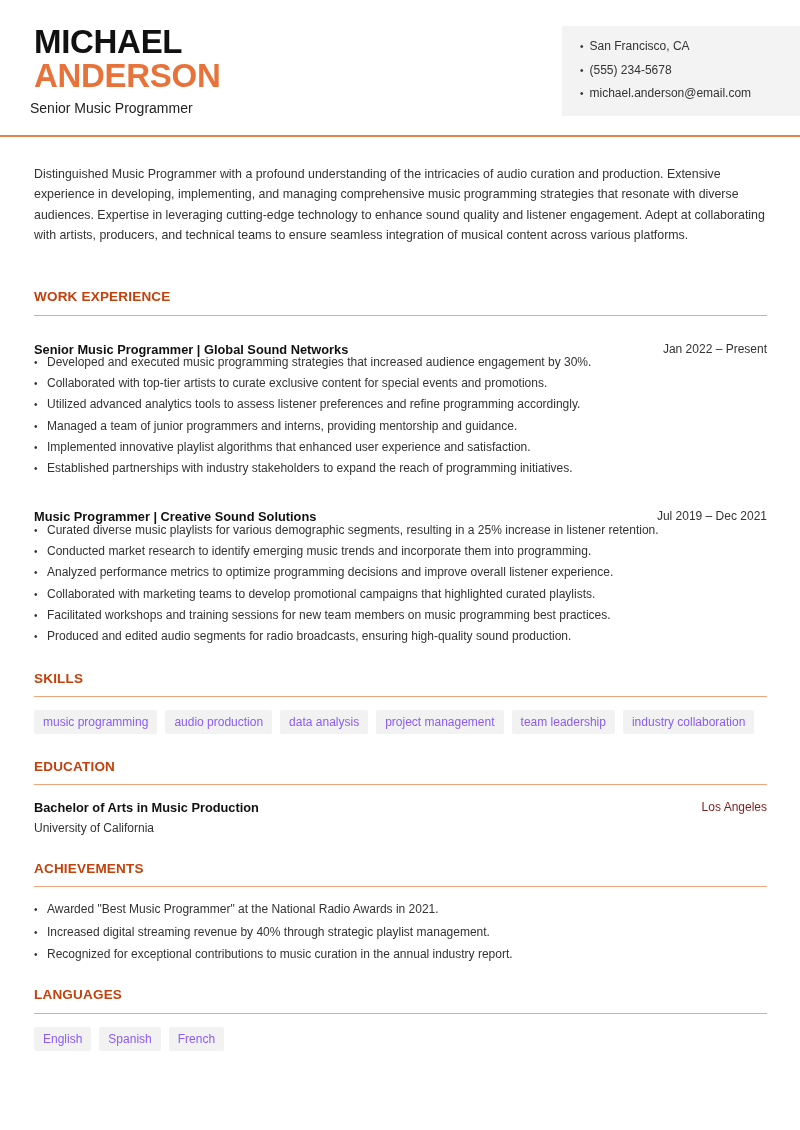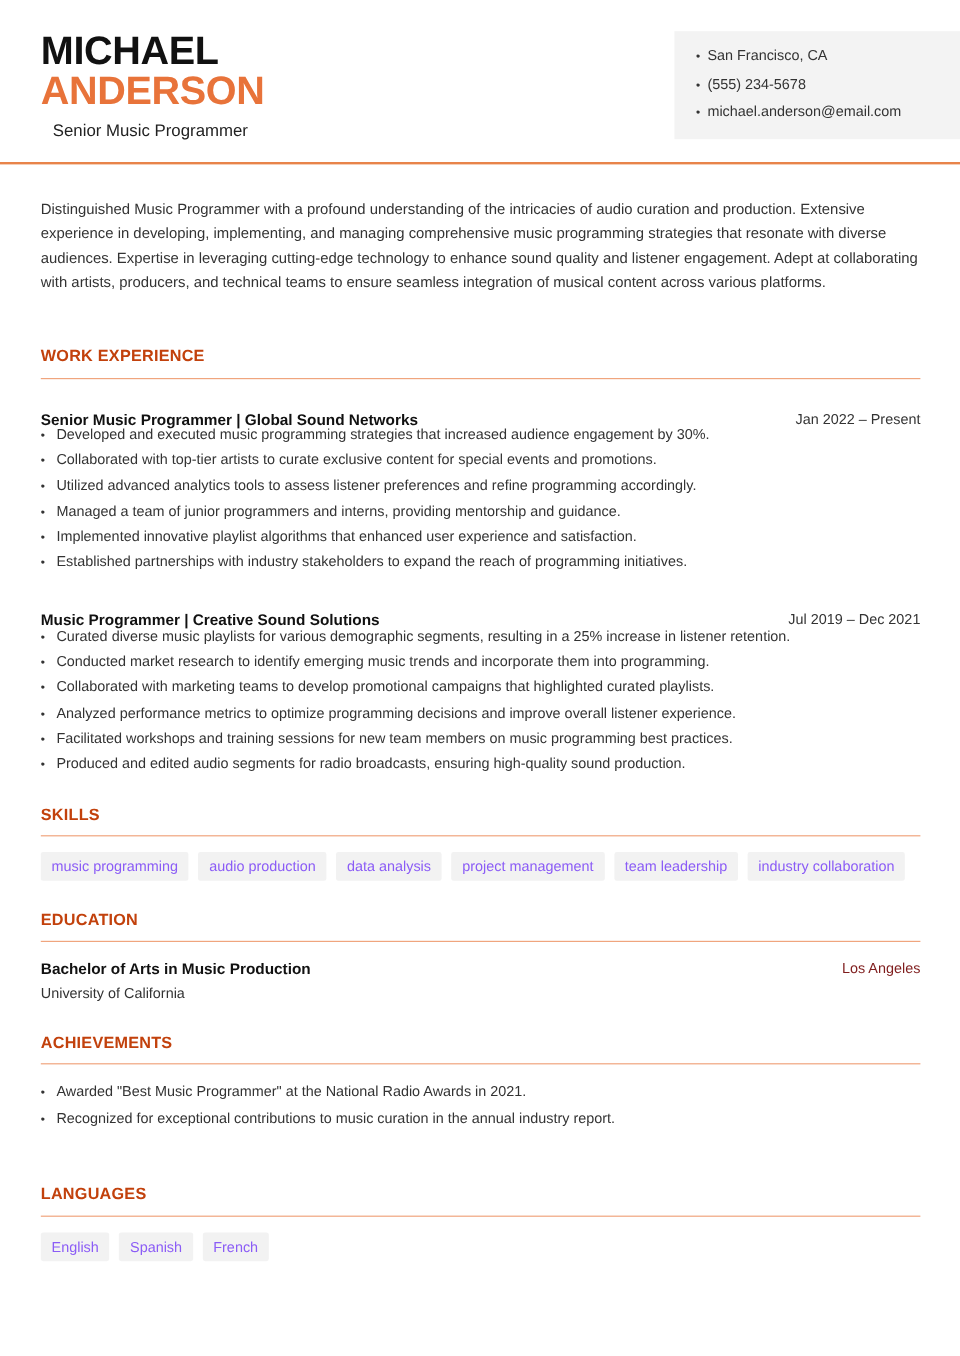--- a/index.html
+++ b/index.html
@@ -2,21 +2,21 @@
 <html><head>
 <meta charset="utf-8">
 <style>
   * { box-sizing: border-box; margin: 0; padding: 0; }
   html, body { width: 800px; height: 1130px; background: #ffffff; }
   body { font-family: "Liberation Sans", sans-serif; color: #333333; position: relative; overflow: hidden; }
 
   .header { position: absolute; left: 0; top: 0; width: 800px; height: 137px; border-bottom: 2px solid #e8844a; }
   .name-first { position: absolute; left: 34px; top: 24px; font-size: 33px; font-weight: bold; color: #111111; letter-spacing: -0.3px; line-height: 36px; }
   .name-last { position: absolute; left: 34px; top: 58px; font-size: 33px; font-weight: bold; color: #e8733a; letter-spacing: -0.3px; line-height: 36px; }
-  .job-title { position: absolute; left: 44px; top: 100px; font-size: 14px; color: #222222; }
+  .job-title { position: absolute; left: 30px; top: 100px; font-size: 14px; color: #222222; }
 
   .contact-box { position: absolute; left: 562px; top: 26px; width: 238px; height: 90px; background: #f3f3f3; }
   .contact-item { position: absolute; left: 18px; font-size: 12px; color: #333333; }
   .contact-item::before { content: "\2022"; margin-right: 6px; font-size: 10px; }
 
   .summary { position: absolute; left: 34px; top: 164px; width: 735px; font-size: 12.4px; line-height: 20.4px; color: #333333; }
 
   .section-title { position: absolute; left: 34px; font-size: 13.5px; font-weight: bold; color: #c2410c; letter-spacing: 0.2px; }
   .section-rule { position: absolute; left: 34px; width: 733px; height: 1px; background: #f0a57e; }
 
@@ -68,22 +68,22 @@
   <li>Established partnerships with industry stakeholders to expand the reach of programming initiatives.</li>
 </ul>
 
 <div class="job-head" style="top:497px">
   <span class="job-role">Music Programmer | Creative Sound Solutions</span>
   <span class="job-date">Jul 2019 – Dec 2021</span>
 </div>
 <ul class="bullets" style="top:520px">
   <li>Curated diverse music playlists for various demographic segments, resulting in a 25% increase in listener retention.</li>
   <li>Conducted market research to identify emerging music trends and incorporate them into programming.</li>
+  <li>Analyzed performance metrics to optimize programming decisions and improve overall listener experience.</li>
   <li>Collaborated with marketing teams to develop promotional campaigns that highlighted curated playlists.</li>
-  <li>Analyzed performance metrics to optimize programming decisions and improve overall listener experience.</li>
   <li>Facilitated workshops and training sessions for new team members on music programming best practices.</li>
   <li>Produced and edited audio segments for radio broadcasts, ensuring high-quality sound production.</li>
 </ul>
 
 <div class="section-title" style="top:671px">SKILLS</div>
 <div class="section-rule" style="top:696px"></div>
 <div class="tags" style="top:710px">
   <span class="tag">music programming</span>
   <span class="tag">audio production</span>
   <span class="tag">data analysis</span>
@@ -95,20 +95,21 @@
 <div class="section-title" style="top:759px">EDUCATION</div>
 <div class="section-rule" style="top:784px"></div>
 <div class="edu-degree">Bachelor of Arts in Music Production</div>
 <div class="edu-location">Los Angeles</div>
 <div class="edu-school">University of California</div>
 
 <div class="section-title" style="top:861px">ACHIEVEMENTS</div>
 <div class="section-rule" style="top:886px"></div>
 <ul class="bullets" style="top:898px">
   <li style="height:22.5px;line-height:22.5px">Awarded "Best Music Programmer" at the National Radio Awards in 2021.</li>
+  <li style="height:22.5px;line-height:22.5px">Increased digital streaming revenue by 40% through strategic playlist management.</li>
   <li style="height:22.5px;line-height:22.5px">Recognized for exceptional contributions to music curation in the annual industry report.</li>
 </ul>
 
 <div class="section-title" style="top:987px">LANGUAGES</div>
 <div class="section-rule" style="top:1013px"></div>
 <div class="tags" style="top:1027px">
   <span class="tag">English</span>
   <span class="tag">Spanish</span>
   <span class="tag">French</span>
 </div>

